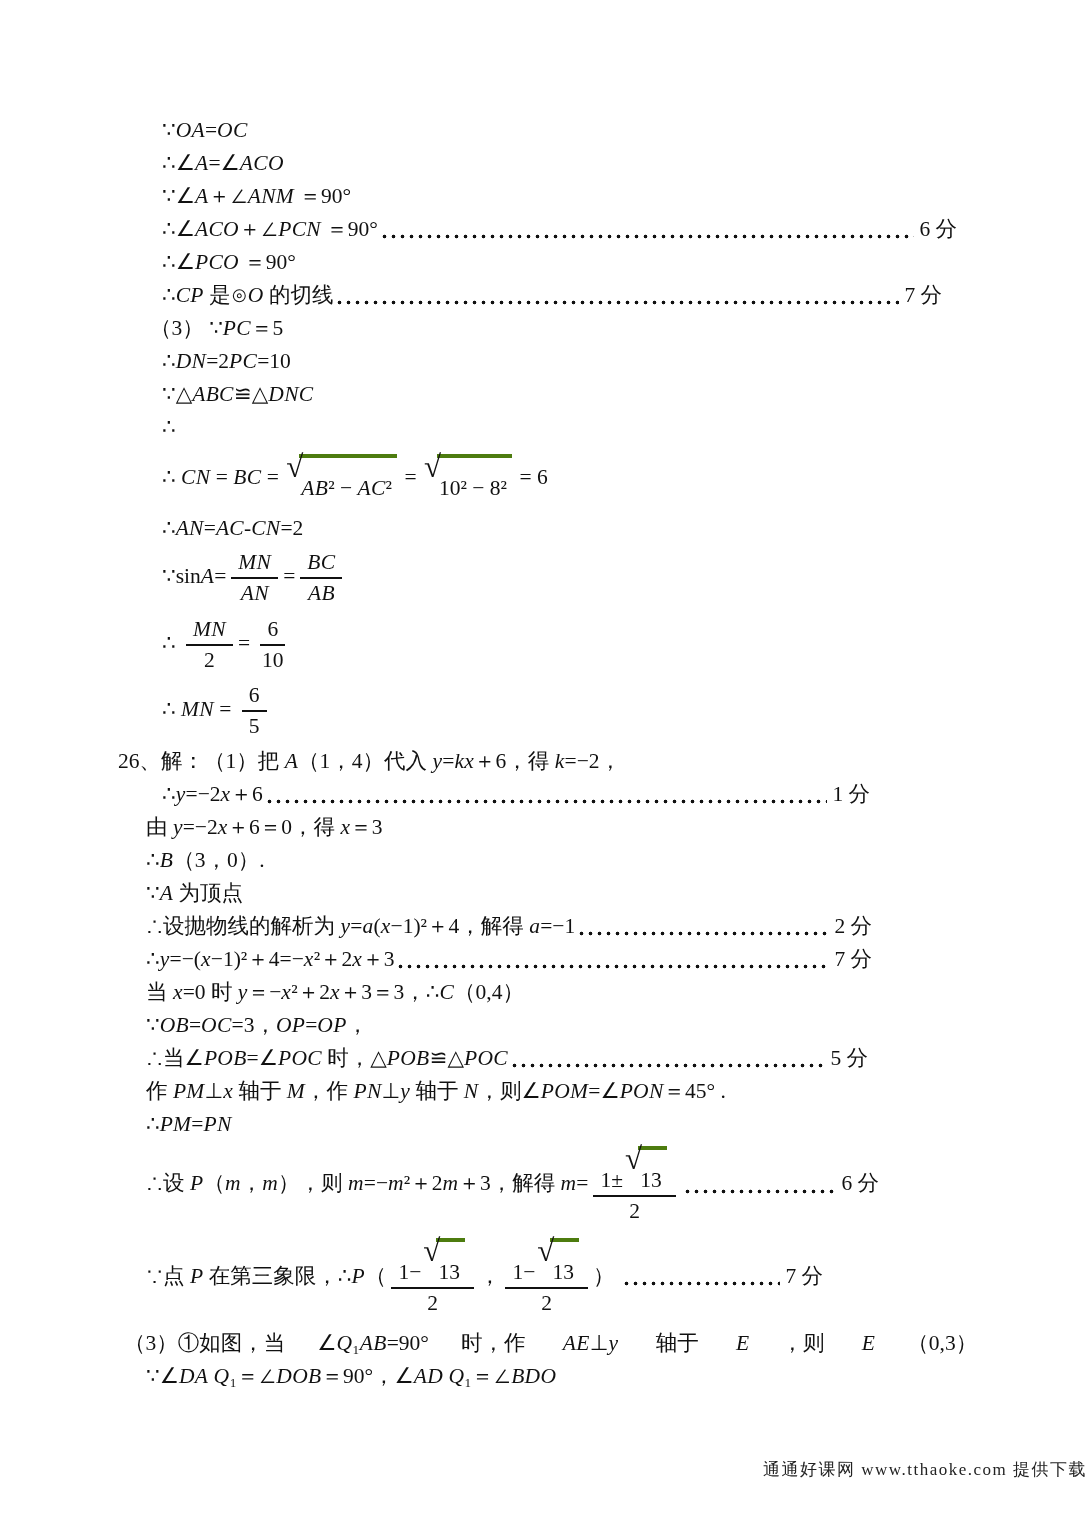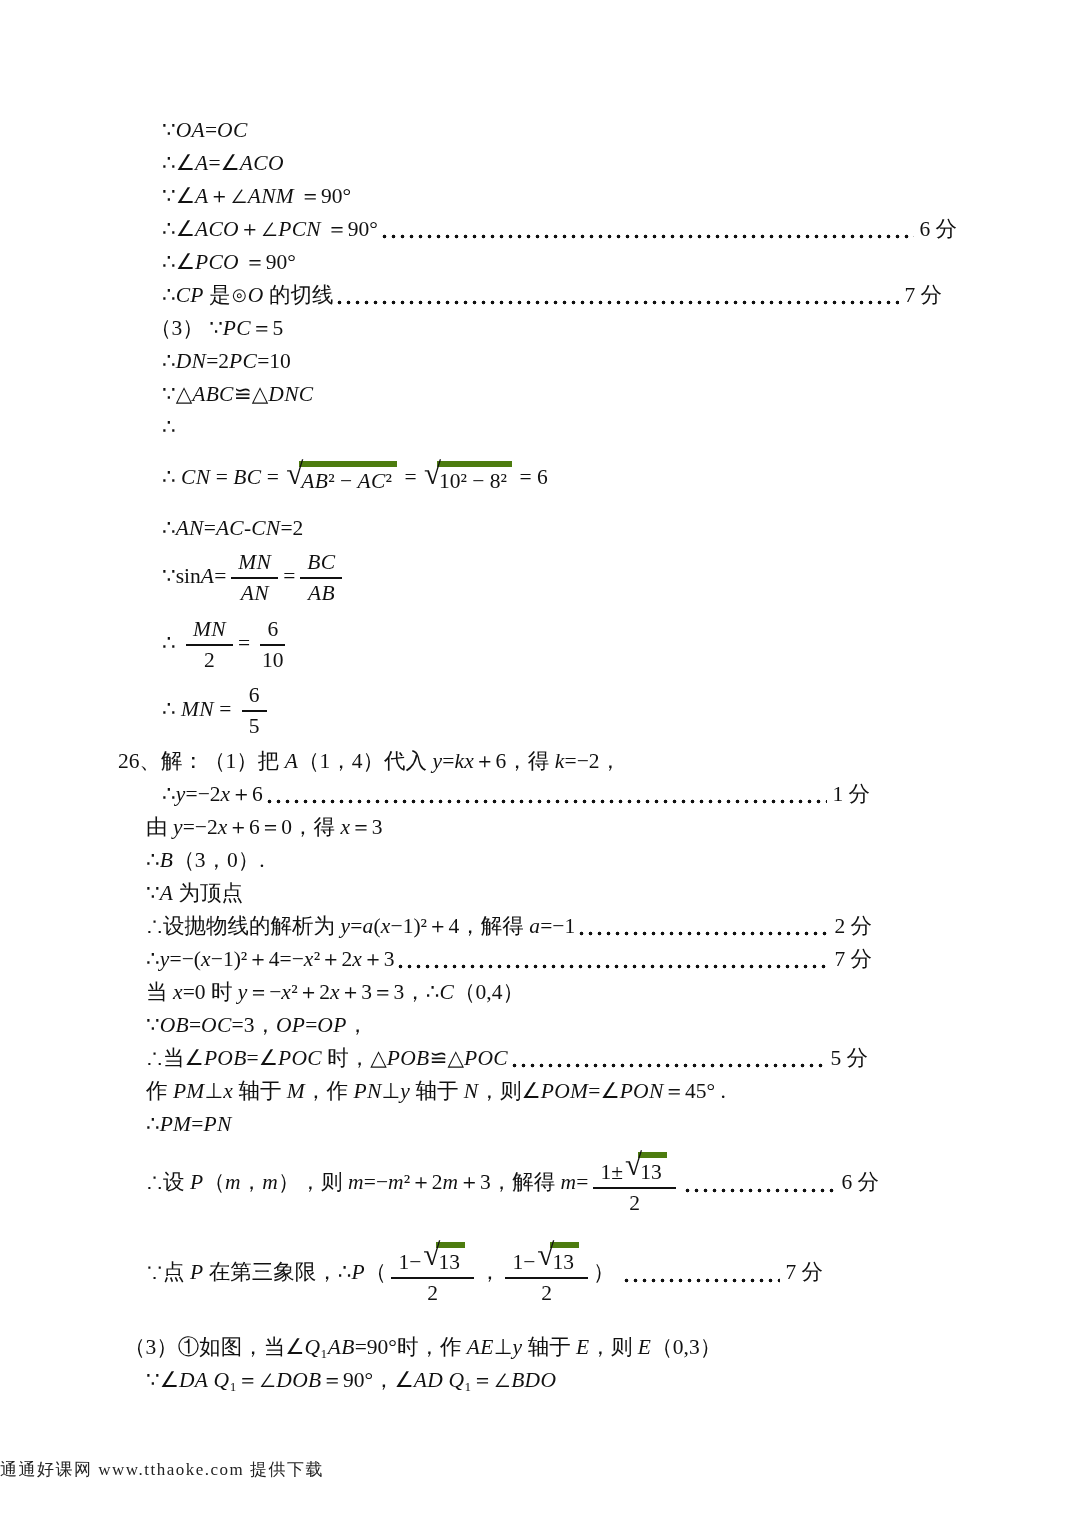--- a/index.html
+++ b/index.html
@@ -32,37 +32,37 @@
     flex-direction:column;
     align-items:center;
     margin:0 5px;
     line-height:1.15;
     vertical-align:middle;
   }
   .frac .num { border-bottom:2px solid #111; padding:1px 7px 2px 7px; display:inline-flex; align-items:flex-end; }
   .frac .den { padding:2px 7px 0 7px; }
   .sqrt { display:inline-flex; align-items:flex-start; margin:0 2px; }
   .sqrt .rad { font-size:1.45em; line-height:0.8; font-style:normal; transform:translateY(1px); }
-  .sqrt .vinc { border-top:6px solid #4d7c0f; padding:2px 5px 0 2px; margin-left:-4px; white-space:pre; }
+  .sqrt .vinc { border-top:4px solid #4d7c0f; padding:18px 5px 0 2px; margin-left:-4px; white-space:pre; }
   .dots {
     flex:1 1 auto;
     min-width:24px;
     height:5px;
     align-self:center;
     transform:translateY(7px);
     margin:0 5px 0 4px;
     background-image:radial-gradient(circle at 2.5px 2.5px, #111 1.7px, transparent 2.1px);
     background-size:9px 5px;
     background-repeat:repeat-x;
     background-position:left center;
   }
   .footer {
     position:absolute;
     top:1458px; left:0; width:100%;
-    text-align:left;
+    text-align:right;
     font-size:17px;
     letter-spacing:1.5px;
     color:#222;
   }
 </style>
 </head>
 <body>
 
 <div class="page">
   <div class="content">
@@ -283,21 +283,21 @@
         </span>
         <span class="t">，</span>
         <span class="frac">
           <span class="num m"><span class="m">1−</span><span class="sqrt"><span class="rad">√</span><span class="vinc m">13</span></span></span>
           <span class="den m"><span class="m">2</span></span>
         </span>
         <span class="t">） </span>
         <span class="dots"></span>
         <span class="score">7 分</span>
       </div>
-      <div class="line ind-1" style="margin-top: 20px;">
+      <div class="line ind-1" style="margin-top: 12px; gap: 32px;">
         <span class="t">（3）①如图，当</span>
         <span class="m">∠<i>Q</i>₁<i>AB</i>=90°</span>
         <span class="t">时，作 </span>
         <span class="m"><i>AE</i>⊥<i>y</i></span>
         <span class="t"> 轴于 </span>
         <span class="m"><i>E</i></span>
         <span class="t">，则 </span>
         <span class="m"><i>E</i></span>
         <span class="t">（0,3）</span>
       </div>

